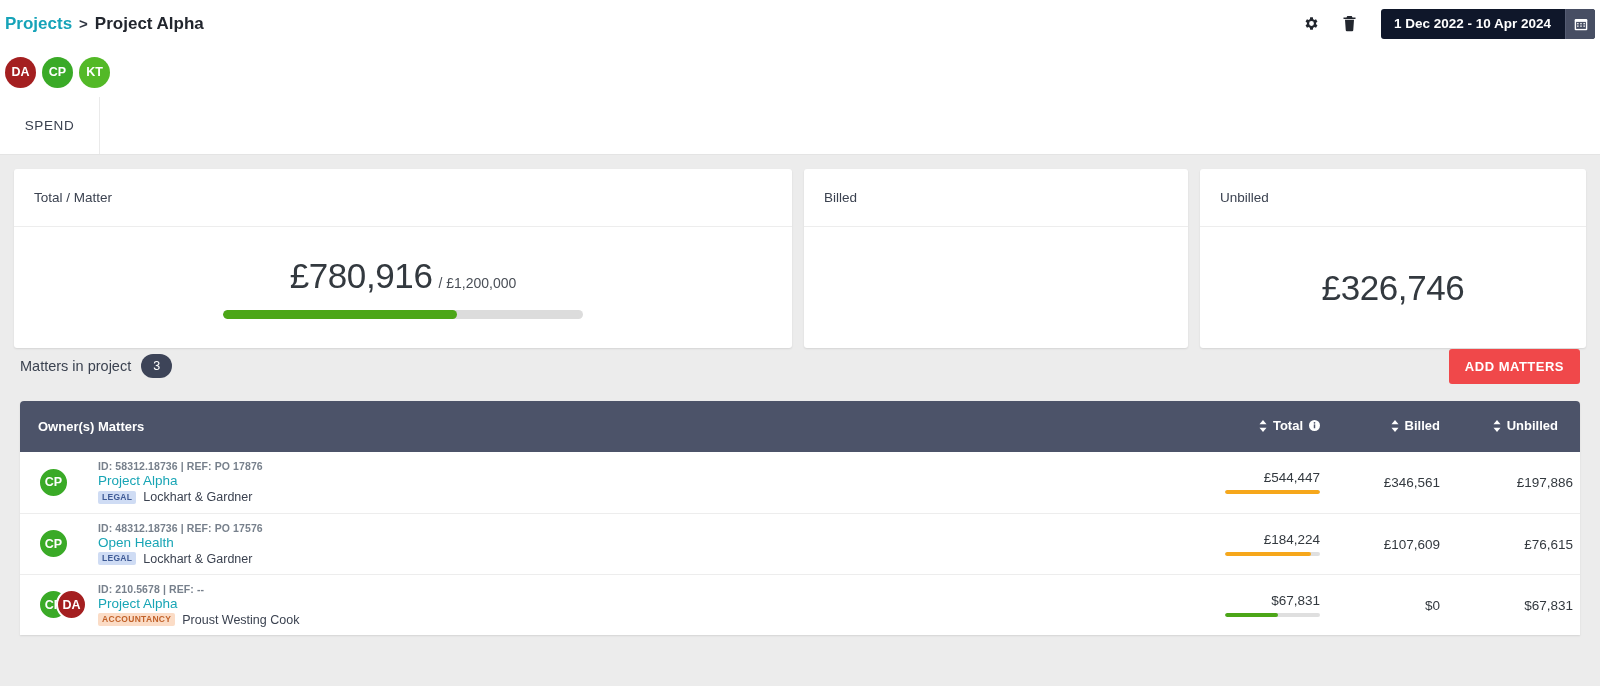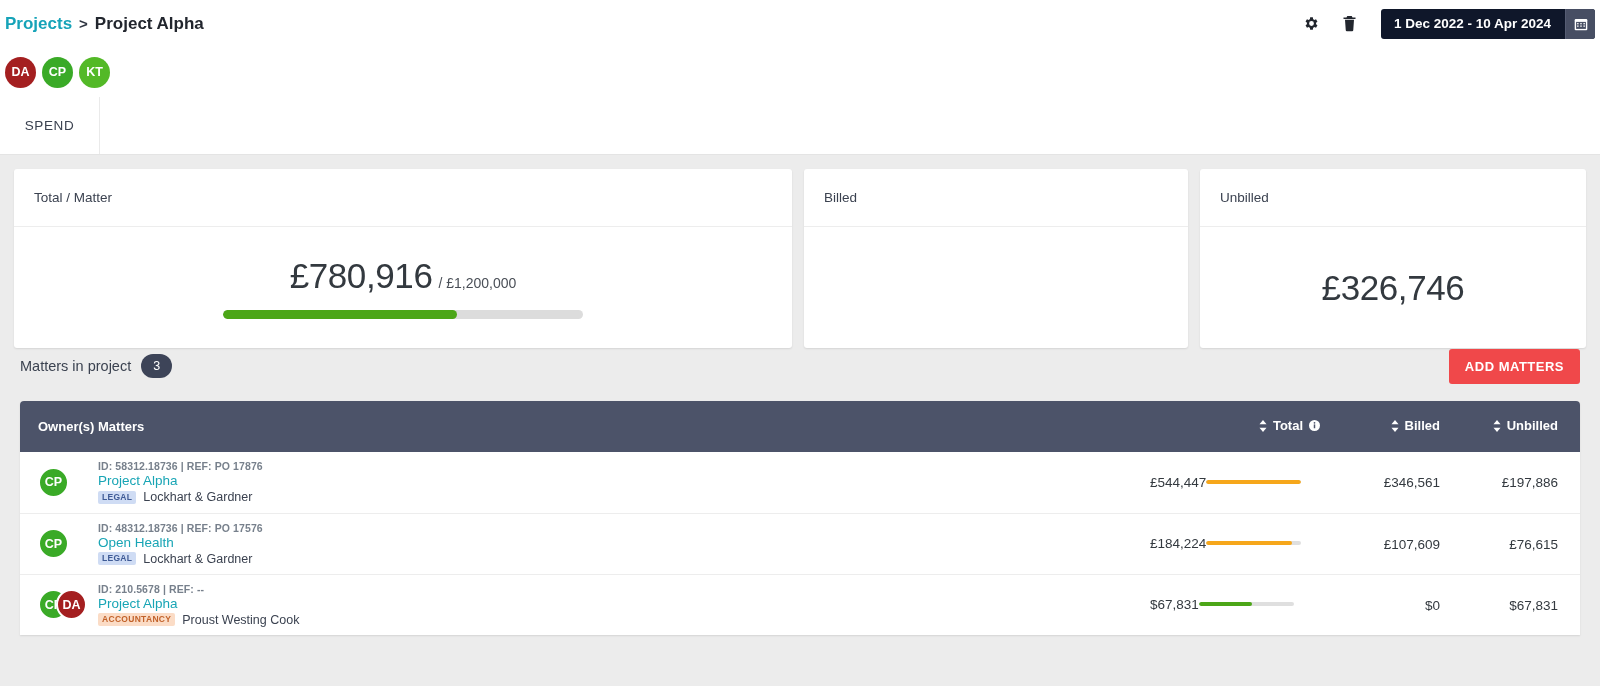--- a/index.html
+++ b/index.html
@@ -252,37 +252,37 @@
     padding: 2px 4px;
     border-radius: 2px;
     line-height: 1.1;
   }
   .tag-legal { background: #cfdcf4; color: #3f5b96; }
   .tag-accountancy { background: #fbdcc6; color: #c2622a; }
   .firm-name { font-size: 12.5px; color: #3b4250; }
 
   .total-cell { padding-right: 20px; }
   .total-inner {
-    display: flex; flex-direction: row; align-items: flex-start;
+    display: flex; flex-direction: column; align-items: flex-end;
   }
   .num {
     font-size: 13.5px;
     color: #33393f;
     text-align: right;
   }
   .rowbar-track {
     width: 95px; height: 4px;
     background: #dfdfdf;
     border-radius: 3px;
     margin-top: 5px;
     overflow: hidden;
   }
   .rowbar-fill { height: 100%; border-radius: 3px; }
   .num-cell { padding-right: 20px; text-align: right; }
-  .num-cell.last { padding-right: 22px; }
+  .num-cell.last { padding-right: 7px; }
 
   
   .avatar-row {
     height: 50px;
     background: #ffffff;
     display: flex; align-items: center;
     padding-left: 5px;
     gap: 6px;
   }
   .avatar-lg {

